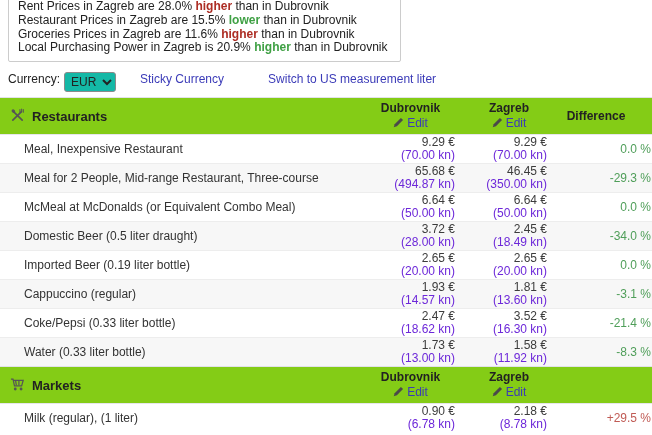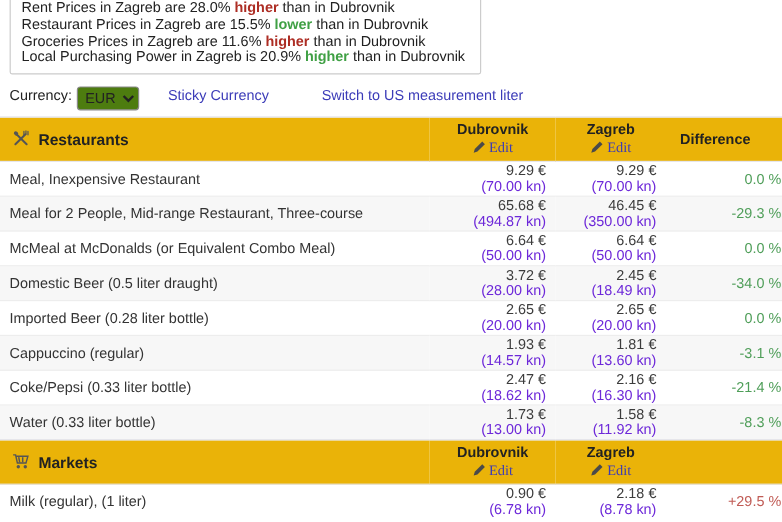--- a/index.html
+++ b/index.html
@@ -15,45 +15,45 @@
   }
   .summary-line{line-height:13.8px;white-space:nowrap;color:#222;}
   .summary-line b{font-weight:bold;}
   .w-red{color:var(--sum-red);}
   .w-green{color:var(--sum-green);}
   
   .toolbar{margin:10px 0 0 8px;height:21px;display:flex;align-items:flex-start;}
   .toolbar label{color:#222;margin-right:4px;}
   .currency-select{
     font-family:"Liberation Sans",sans-serif;font-size:12px;color:#222;
-    border:1px solid #8a8a8a;border-radius:3px;background:#4d7c0f;
+    border:1px solid #8a8a8a;border-radius:3px;background:#14b8a6;
     height:20px;padding:0 2px;margin-right:24px;
   }
   .tb-link{color:var(--link);text-decoration:none;margin-right:44px;cursor:pointer;}
   
   table.prices{
     width:652px;border-collapse:collapse;margin-top:4px;table-layout:fixed;
   }
   col.c-name{width:358px;}
   col.c-city1{width:105px;}
   col.c-city2{width:92px;}
   col.c-diff{width:97px;}
-  tr.section-header{background:#eab308;height:37px;}
+  tr.section-header{background:#84cc16;height:37px;}
   tr.section-header td{border-top:1px solid #e2e2e8;border-bottom:1px solid #e6e6ec;}
   .sec-title-cell{padding-left:10px;font-weight:bold;font-size:13px;color:#222;}
   .sec-title-cell .sec-icon{vertical-align:-2px;margin-right:7px;}
   .city-head{ text-align:center;vertical-align:middle;}
   .city-name{font-weight:bold;color:#222;display:block;line-height:15px;}
-  .edit-link{color:var(--link);text-decoration:none;cursor:pointer;line-height:15px;font-family:Liberation Serif, serif;}
+  .edit-link{color:var(--link);text-decoration:none;cursor:pointer;line-height:15px;}
   .pencil{margin-right:3px;vertical-align:-1px;}
   .diff-head{font-weight:bold;color:#222;text-align:center;vertical-align:middle;padding-right:16px;}
   tr.price-row{height:27px;background:#fff;}
   tr.price-row.alt{background:#f7f7f7;}
   tr.price-row td{border-top:1px solid #ededed;}
-  td.item-name{padding-left:8px;color:#333;}
+  td.item-name{padding-left:24px;color:#333;}
   td.val{text-align:right;padding-right:8px;line-height:13px;color:#3c3c3c;}
   td.val .kn{display:block;color:#6d28d9;}
   td.diff{text-align:right;}
   .diff-green{color:var(--diff-green);}
   .diff-red{color:var(--diff-red);}
 </style>
 </head>
 <body>
 
 <div class="summary-box">
@@ -115,35 +115,35 @@
         <td class="val"><span>6.64 €</span><span class="kn">(50.00 kn)</span></td>
         <td class="diff diff-green">0.0 %</td>
       </tr>
       <tr class="price-row alt">
         <td class="item-name">Domestic Beer (0.5 liter draught)</td>
         <td class="val"><span>3.72 €</span><span class="kn">(28.00 kn)</span></td>
         <td class="val"><span>2.45 €</span><span class="kn">(18.49 kn)</span></td>
         <td class="diff diff-green">-34.0 %</td>
       </tr>
       <tr class="price-row">
-        <td class="item-name">Imported Beer (0.28 liter bottle)</td>
+        <td class="item-name">Imported Beer (0.19 liter bottle)</td>
         <td class="val"><span>2.65 €</span><span class="kn">(20.00 kn)</span></td>
         <td class="val"><span>2.65 €</span><span class="kn">(20.00 kn)</span></td>
         <td class="diff diff-green">0.0 %</td>
       </tr>
       <tr class="price-row alt">
         <td class="item-name">Cappuccino (regular)</td>
         <td class="val"><span>1.93 €</span><span class="kn">(14.57 kn)</span></td>
         <td class="val"><span>1.81 €</span><span class="kn">(13.60 kn)</span></td>
         <td class="diff diff-green">-3.1 %</td>
       </tr>
       <tr class="price-row">
         <td class="item-name">Coke/Pepsi (0.33 liter bottle)</td>
         <td class="val"><span>2.47 €</span><span class="kn">(18.62 kn)</span></td>
-        <td class="val"><span>2.16 €</span><span class="kn">(16.30 kn)</span></td>
+        <td class="val"><span>3.52 €</span><span class="kn">(16.30 kn)</span></td>
         <td class="diff diff-green">-21.4 %</td>
       </tr>
       <tr class="price-row alt">
         <td class="item-name">Water (0.33 liter bottle)</td>
         <td class="val"><span>1.73 €</span><span class="kn">(13.00 kn)</span></td>
         <td class="val"><span>1.58 €</span><span class="kn">(11.92 kn)</span></td>
         <td class="diff diff-green">-8.3 %</td>
       </tr>
       <tr class="section-header">
         <td class="sec-title-cell"><svg class="sec-icon" width="15" height="15" viewBox="0 0 16 16">

